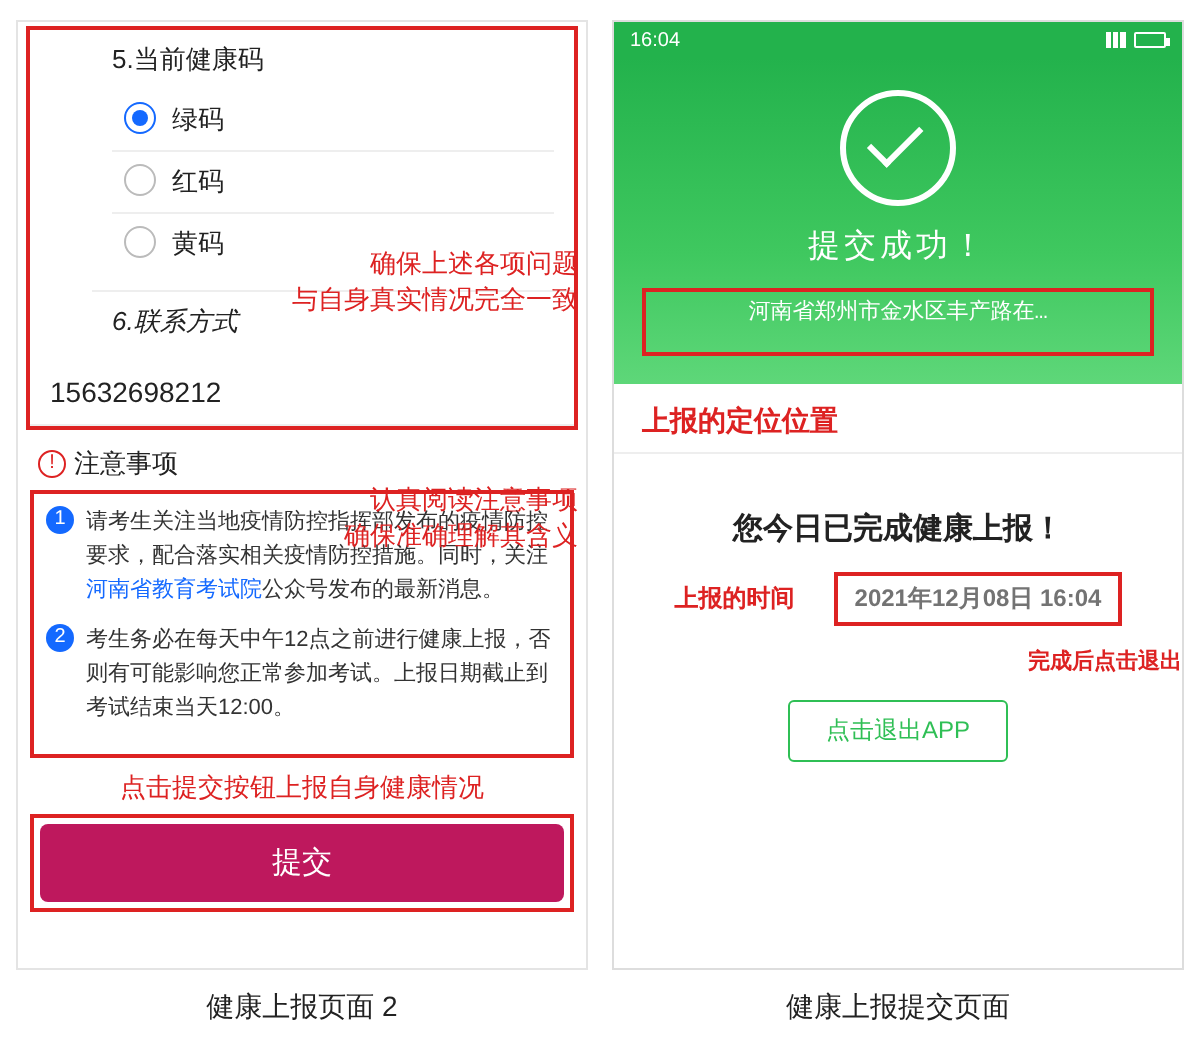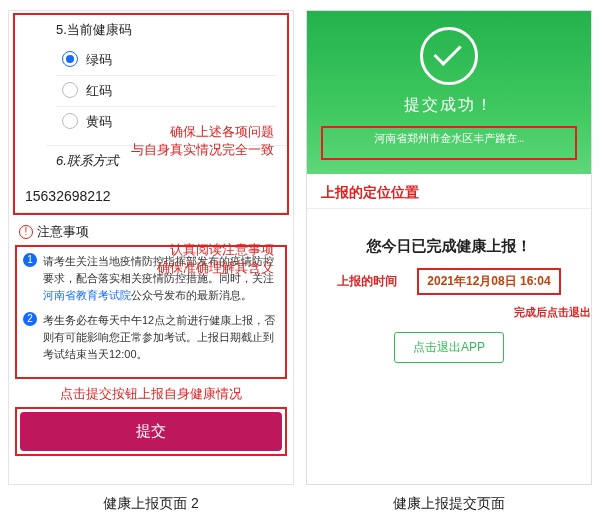--- a/index.html
+++ b/index.html
@@ -45,21 +45,21 @@
   .radio-row:last-of-type { border-bottom: none; }
   .radio-outer {
     width: 16px; height: 16px; border-radius: 50%;
     border: 1.5px solid #bbb; display: flex; align-items: center; justify-content: center;
   }
   .radio-outer.sel { border-color: #1469ff; }
   .radio-inner { width: 8px; height: 8px; border-radius: 50%; background: #1469ff; }
   .radio-label { font-size: 13px; color: #222; }
   .anno-right {
     position: absolute;
-    right: 19px;
+    right: 4px;
     text-align: right;
     color: #d22;
     font-size: 13px;
     line-height: 1.35;
     white-space: pre;
     pointer-events: none;
   }
   .phone { font-size: 14px; color: #222; padding: 4px 10px 8px 10px; border-bottom: 1px solid #eee; }
   .notice-head {
     display: flex; align-items: center; gap: 4px;
@@ -146,21 +146,21 @@
     border-bottom: 1px solid #eee;
     background: #fff;
   }
   .done-area {
     background: #fff; text-align: center; padding: 28px 0 12px 0; flex:1;
   }
   .done-title { font-size: 15px; font-weight: 700; color: #222; margin-bottom: 12px; }
   .time-row { display:flex; justify-content:center; align-items:center; gap:20px; margin-bottom: 10px; }
   .time-label { color:#d22; font-size:12px; font-weight:600; }
   .time-box {
-    border: 2px solid #d22; padding: 3px 8px; font-size: 12px; font-weight:600; color:#c2410c;
+    border: 2px solid #d22; padding: 3px 8px; font-size: 12px; font-weight:600; color:#737373;
   }
   .exit-hint { color:#d22; font-size:11px; margin-bottom: 12px; font-weight:600;text-align:right; }
   .exit-btn {
     display:inline-block; border: 1.5px solid #2fbf55; color:#2fbf55;
     padding: 6px 18px; border-radius: 3px; font-size: 12px;
   }
   .captions {
     display:flex; gap:12px; width:100%; margin-top: 10px;
   }
   .caption { flex:1; text-align:center; font-size:14px; color:#222; }
@@ -219,20 +219,27 @@
 
     <div class="anno-submit">点击提交按钮上报自身健康情况</div>
     <div class="submit-wrap">
       <div class="redbox" style="padding:3px;">
         <div class="submit-btn">提交</div>
       </div>
     </div>
   </div>
 
   <div class="panel panel-right">
+    <div class="statusbar">
+      <span>16:04</span>
+      <span class="status-icons">
+        <span class="sig"></span>
+        <span class="batt"><span class="batt-fill"></span></span>
+      </span>
+    </div>
 
     <div class="green-area">
       <div class="check-circle">
         <div class="check-mark"></div>
       </div>
       <div class="success-text">提交成功！</div>
       <div class="addr-box">
         <span>河南省郑州市金水区丰产路在…</span>
       </div>
     </div>

